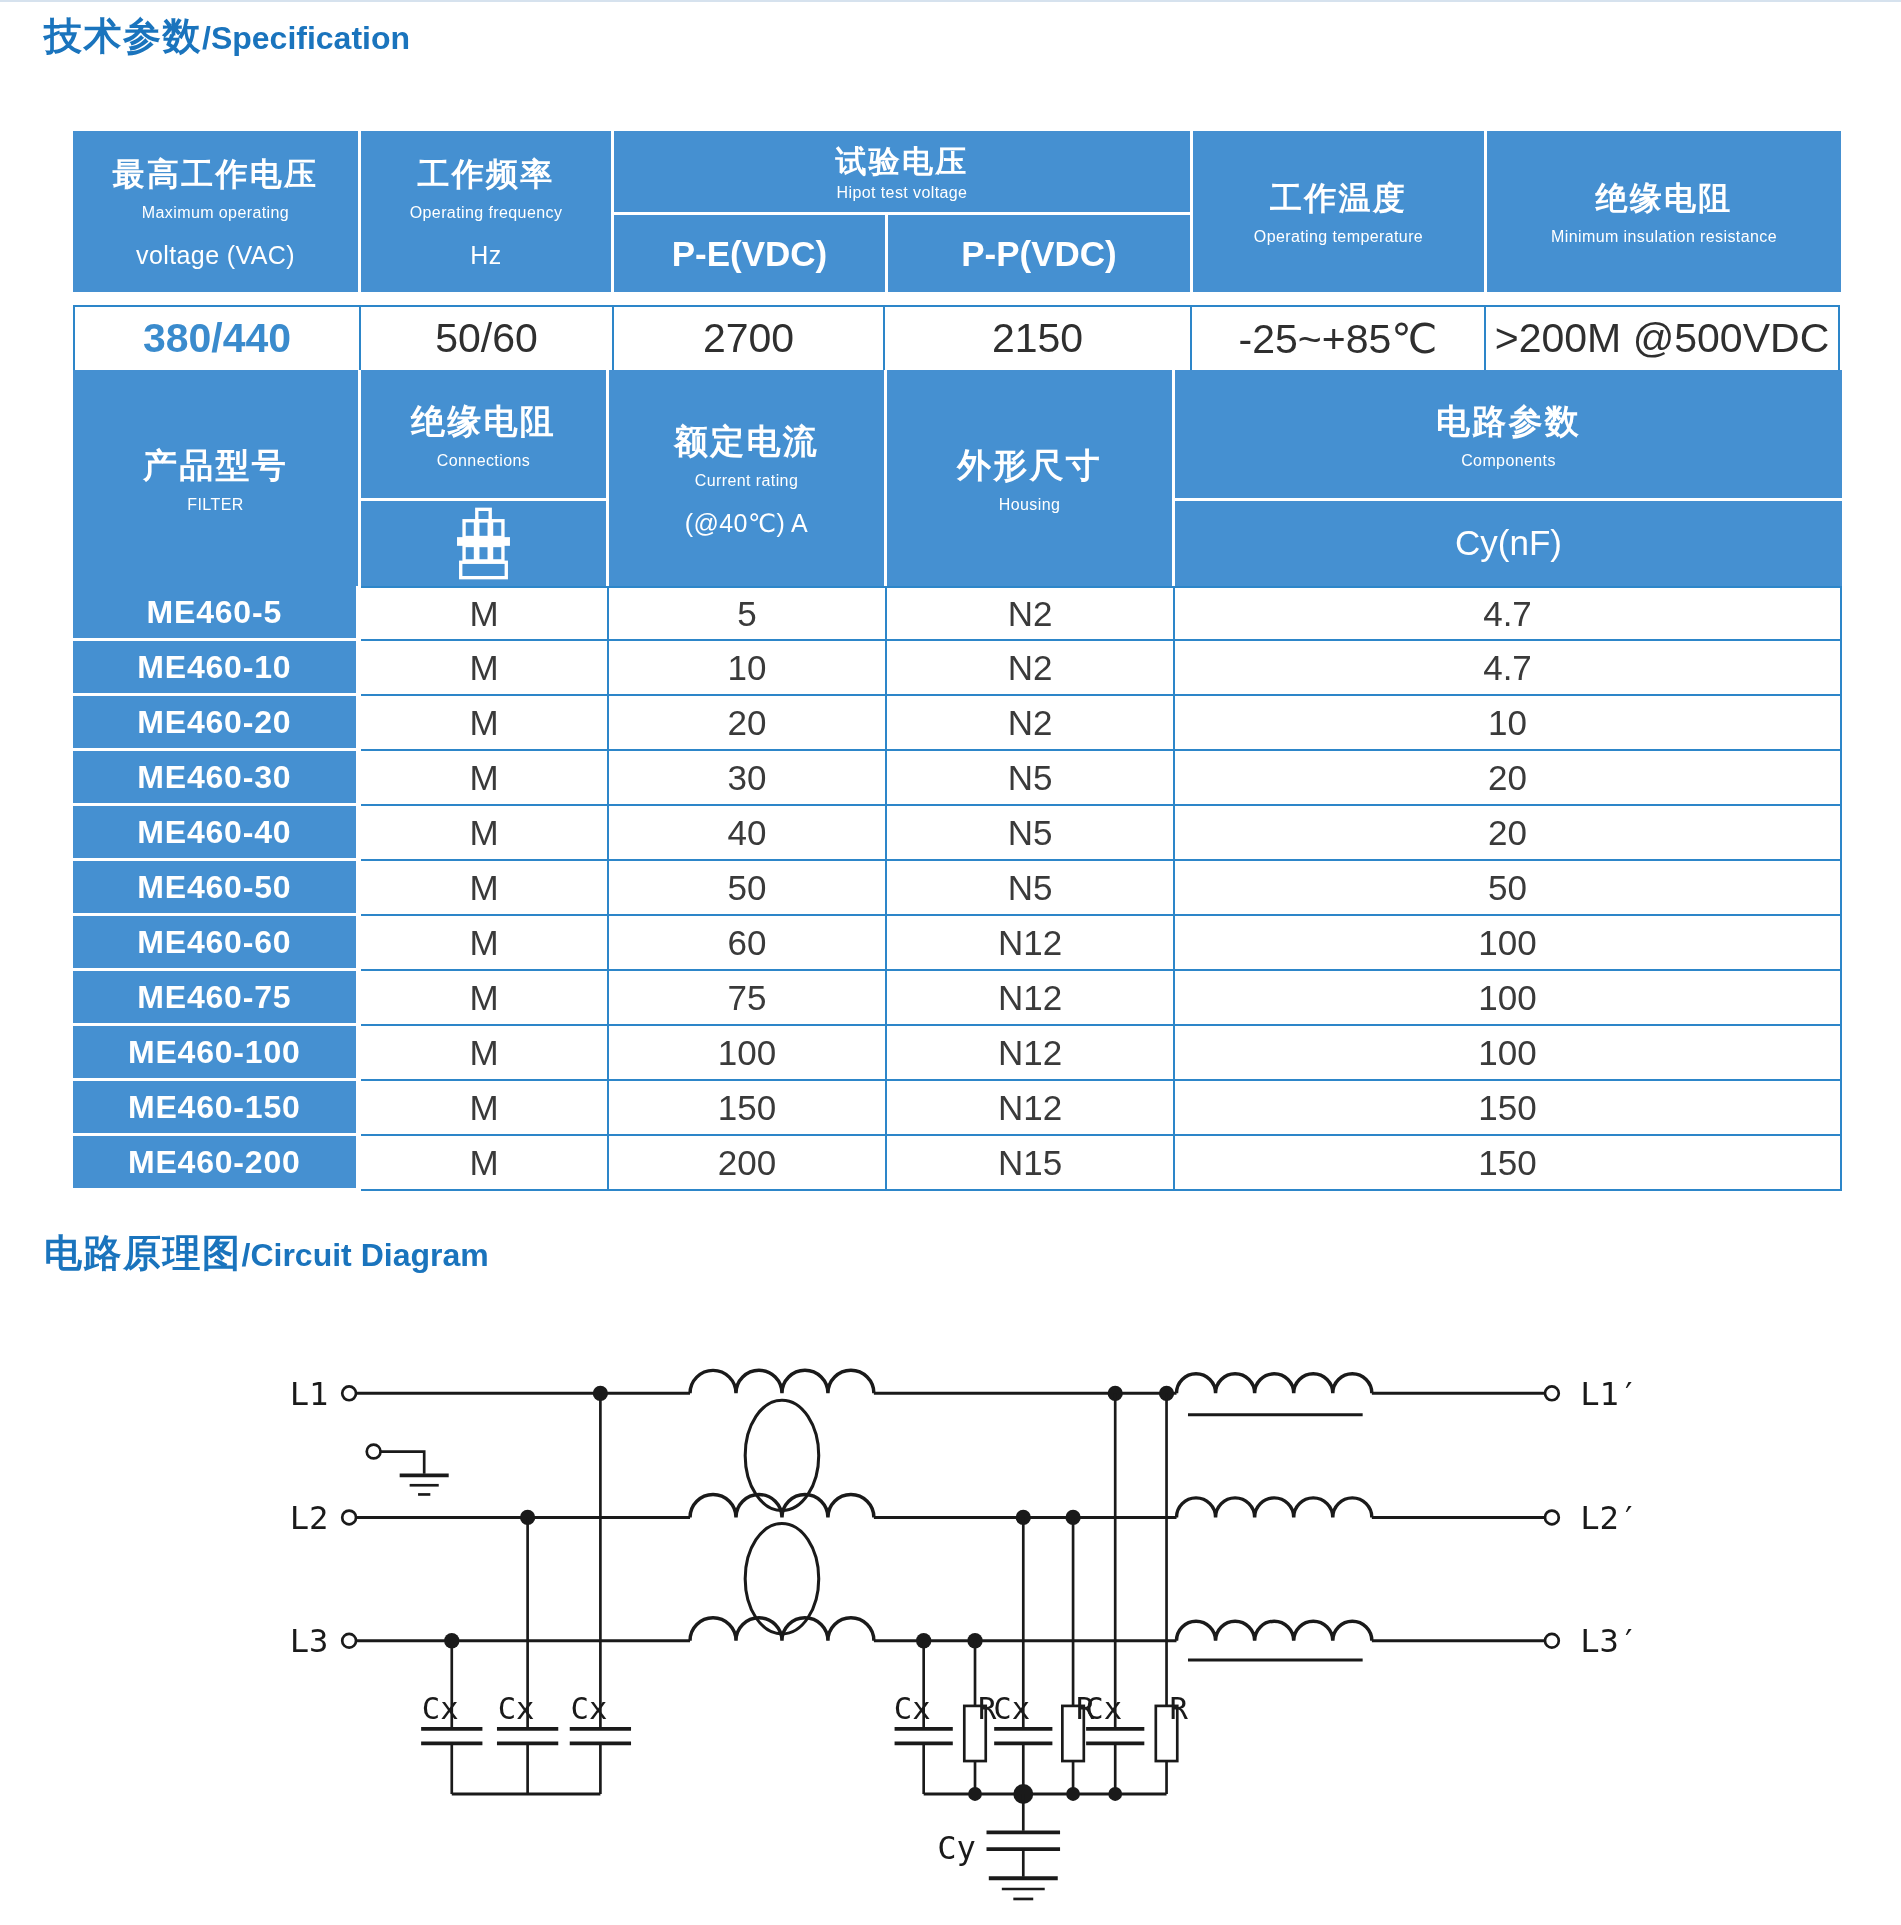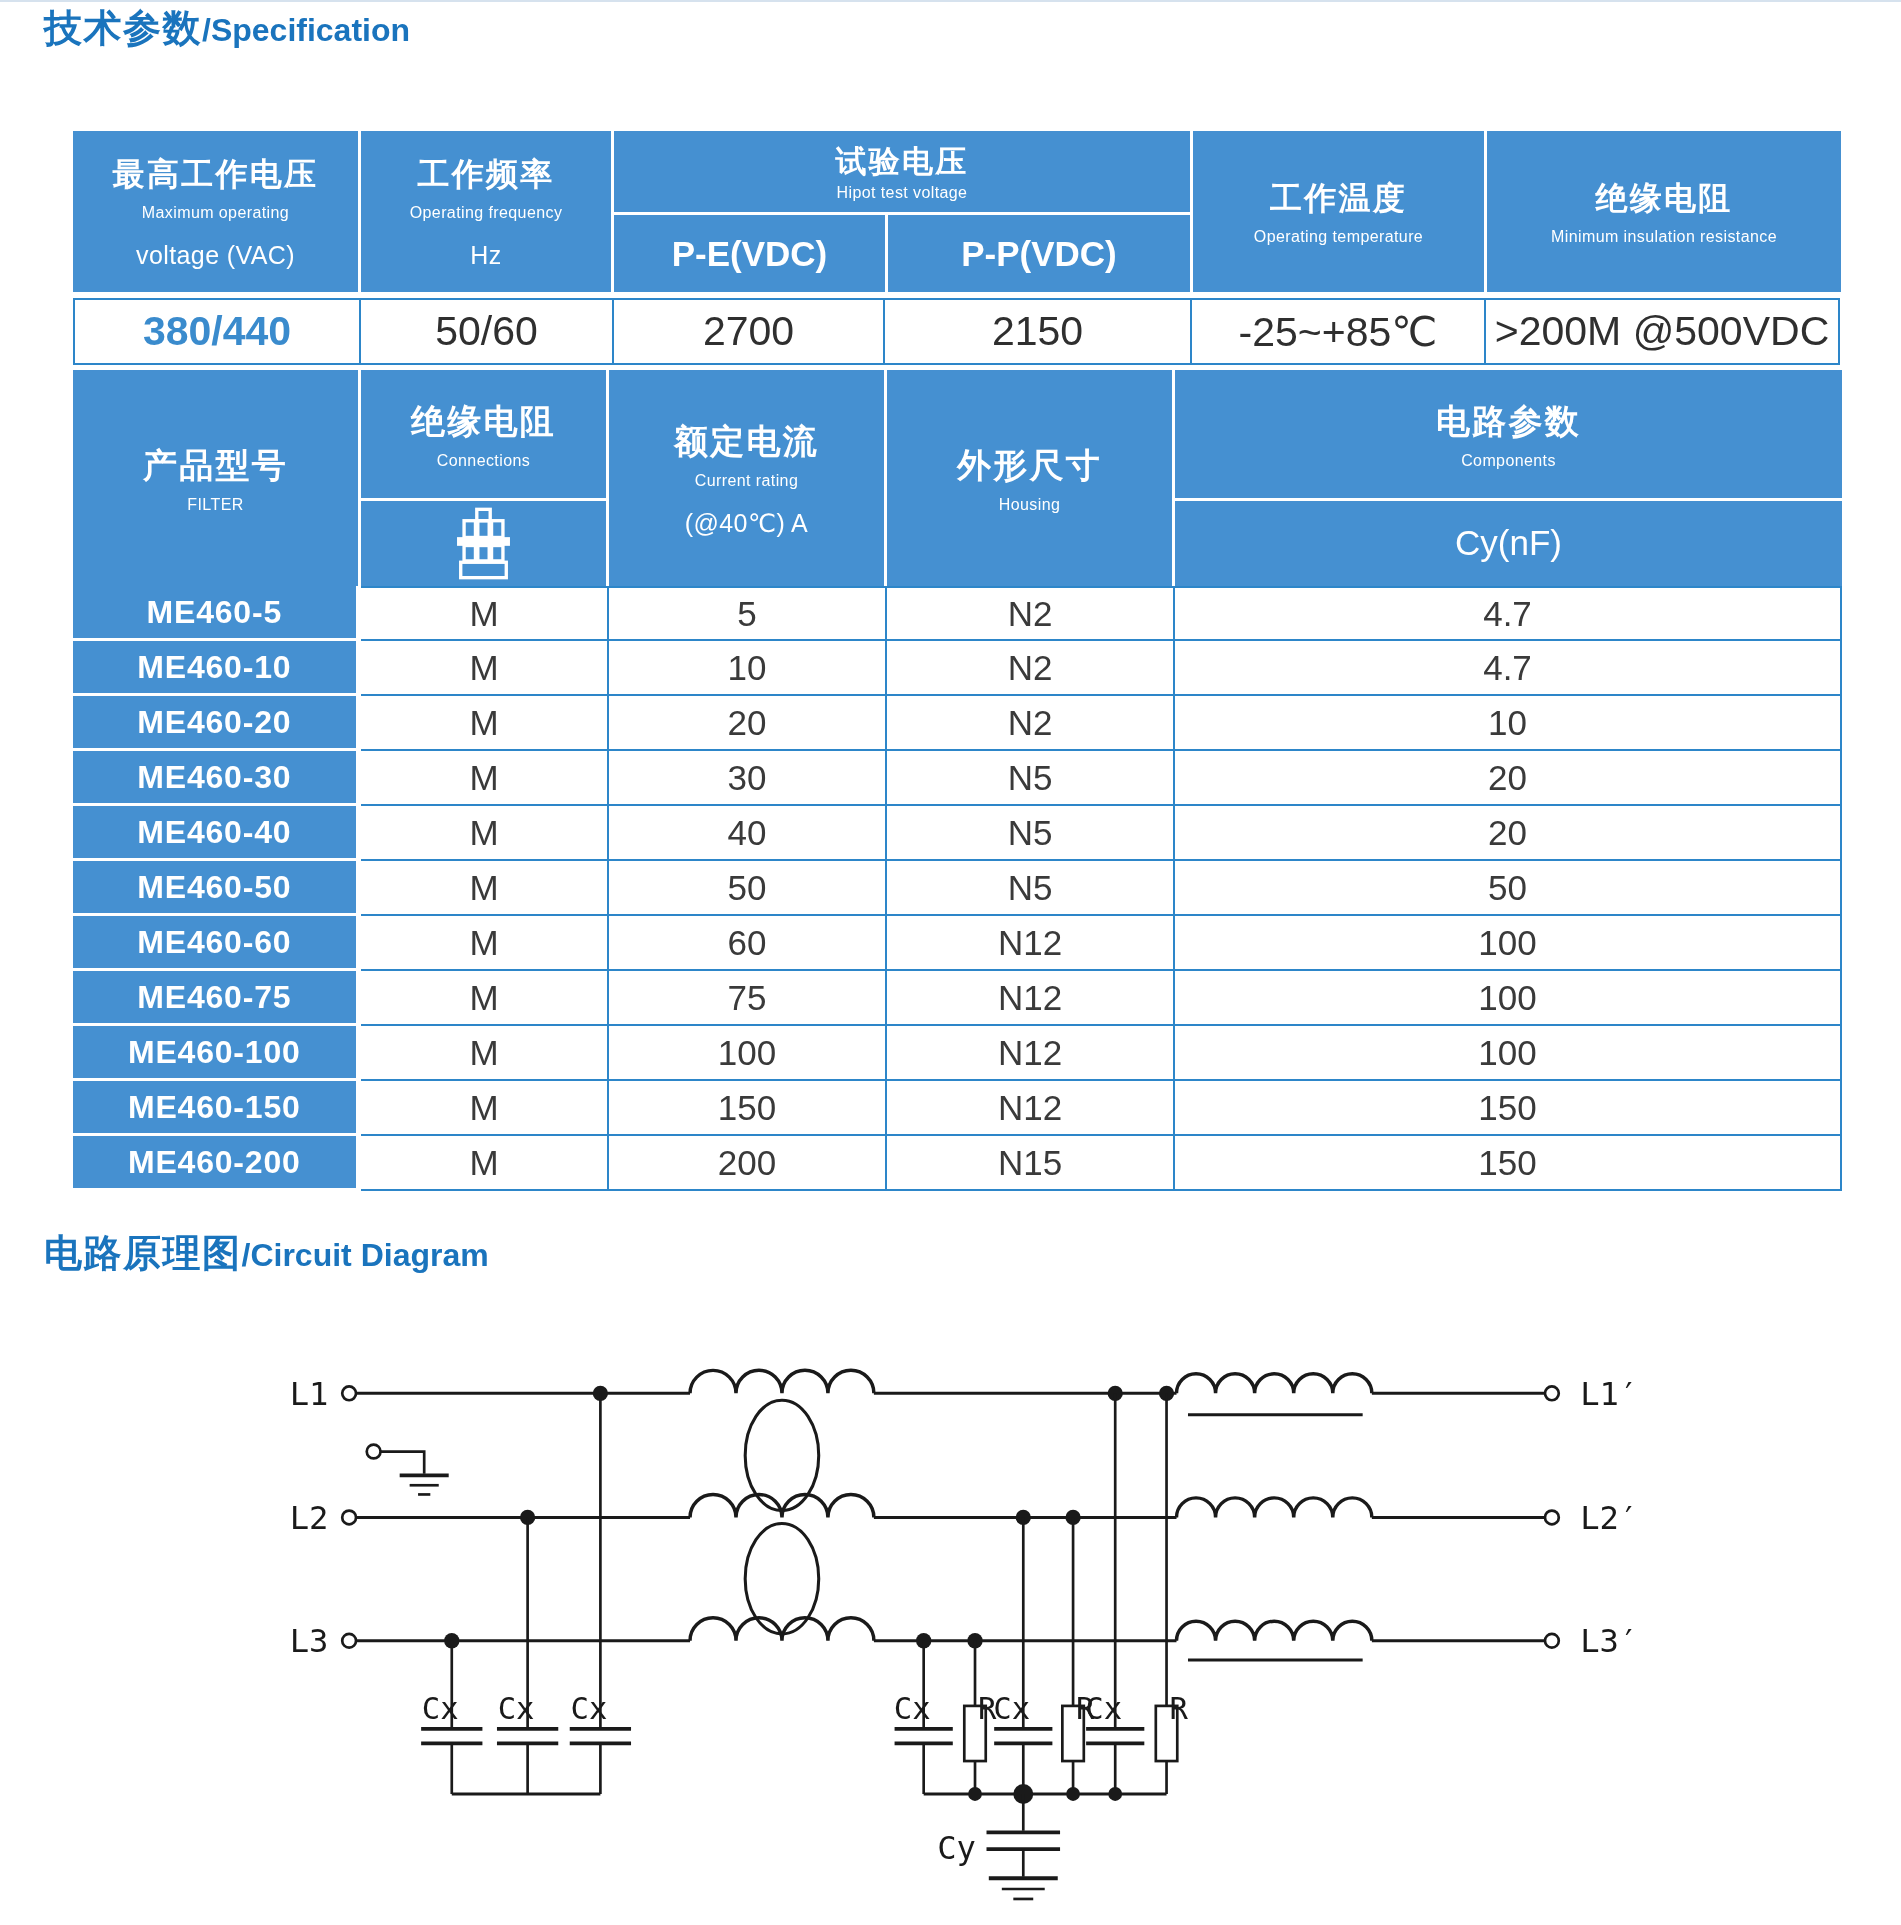--- a/index.html
+++ b/index.html
@@ -4,21 +4,21 @@
 <style>
   html,body{margin:0;padding:0;background:#ffffff;}
   #page{position:relative;width:1901px;height:1925px;background:#ffffff;overflow:hidden;
         font-family:"Liberation Sans","DejaVu Sans",sans-serif;}
   .topline{position:absolute;top:0;left:0;width:1901px;height:2.3px;background:#d6e2ee;}
 
   
   .sec-title{position:absolute;left:44px;color:#1a74bd;white-space:nowrap;}
   .sec-title .zh{font-size:38px;font-weight:bold;letter-spacing:1.5px;}
   .sec-title .en{font-size:32px;font-weight:600;}
-  #title1{top:3px;}
+  #title1{top:11px;}
   #title2{top:1228px;}
 
   
   .tbl{position:absolute;left:73px;width:1768px;}
   .th{background:#4590d1;color:#ffffff;display:flex;flex-direction:column;align-items:center;
       justify-content:center;box-sizing:border-box;border-right:3.8px solid #ffffff;}
   .th.last{border-right:none;}
   .zh1{font-size:32px;font-weight:600;letter-spacing:2.3px;}
   .en1{font-size:16px;font-weight:400;margin-top:7px;letter-spacing:0.4px;}
   .en2{font-size:25px;font-weight:400;margin-top:19px;letter-spacing:0.4px;}
@@ -26,21 +26,21 @@
   
   #table1{top:131px;}
   .t1-header{display:grid;grid-template-columns:288px 253px 579px 294px 354px;height:157px;}
   .grp{background:#4590d1;box-sizing:border-box;border-right:3.8px solid #ffffff;display:flex;flex-direction:column;}
   .grp-top{height:81px;color:#fff;display:flex;flex-direction:column;align-items:center;justify-content:center;}
   .grp-top .zh1{font-size:31px;}
   .grp-top .en1{margin-top:1.5px;}
   .grp-bottom{display:grid;grid-template-columns:271px 1fr;border-top:3.8px solid #ffffff;height:77px;}
   .sub{color:#fff;font-size:35px;font-weight:600;display:flex;align-items:center;justify-content:center;}
   .sub.right{border-left:3.8px solid #ffffff;}
-  .t1-row{display:grid;grid-template-columns:288px 253px 271px 307px 294px 354px;height:67px;margin-top:10px;}
+  .t1-row{display:grid;grid-template-columns:288px 253px 271px 307px 294px 354px;height:67px;margin-top:17px;}
   .t1c{box-sizing:border-box;border:2.3px solid #2d86c9;border-left:none;background:#fff;
        display:flex;align-items:center;justify-content:center;font-size:41px;color:#2f2f2f;}
   .t1c.first{border-left:2.3px solid #2d86c9;}
   .t1c.bluev{color:#3a8bcd;font-weight:600;}
 
   
   #table2{top:370px;}
   .t2-header{display:grid;grid-template-columns:288px 248px 278px 288px 667px;height:216px;}
   .t2-header .zh1{font-size:34px;}
   .splitcell{background:#4590d1;box-sizing:border-box;border-right:3.8px solid #ffffff;display:flex;flex-direction:column;}

